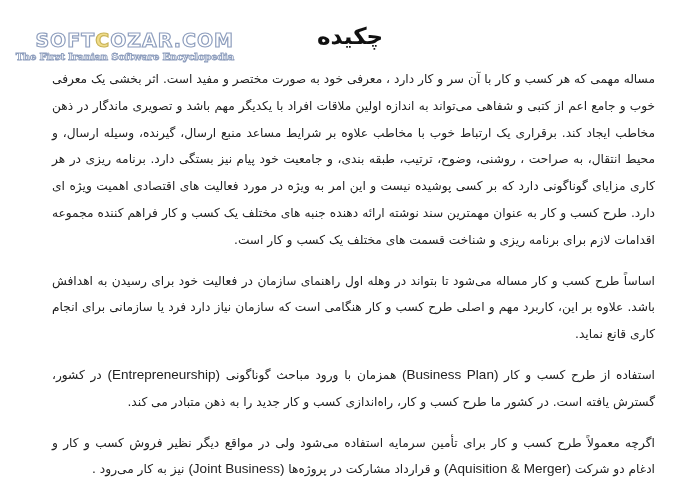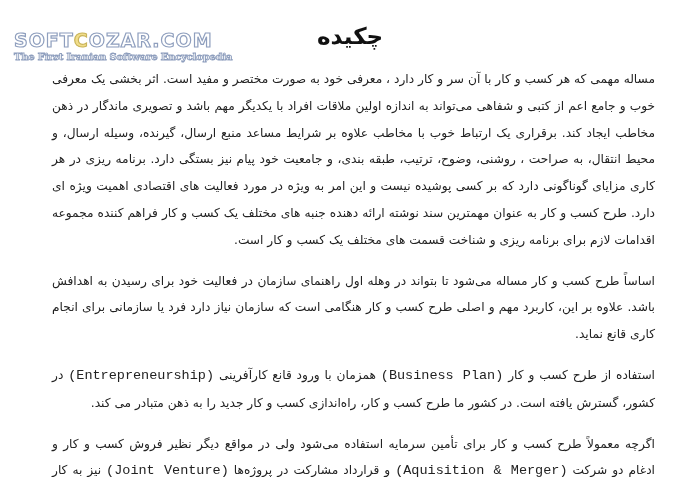--- a/index.html
+++ b/index.html
@@ -13,21 +13,21 @@
       position: relative;
       overflow: hidden;
       font-family: "DejaVu Serif", "Liberation Serif", serif;
       color: #1a1a1a;
     }
     .watermark {
       position: absolute;
       left: 14px;
       top: 30px;
       width: 220px;
-      text-align: left;
+      text-align: right;
       pointer-events: none;
       z-index: 2;
     }
     .wm-brand {
       font-family: "DejaVu Sans", "Liberation Sans", sans-serif;
       font-weight: bold;
       font-size: 19px;
       letter-spacing: 1px;
       color: #ffffff;
       -webkit-text-stroke: 1.2px #8f9fbe;
@@ -69,34 +69,34 @@
       font-family: "DejaVu Sans", "Liberation Sans", sans-serif;
       font-size: 12.2px;
       line-height: 26.8px;
       color: #222;
     }
     .content p {
       margin: 0 9px 14px 0;
     }
     .content p.p2 { margin-bottom: 14px; }
     .latin {
-      font-family: Liberation Mono, monospace;
+      font-family: Liberation Sans, sans-serif;
       font-size: 13.5px;
       direction: ltr;
       unicode-bidi: embed;
     }
   </style>
 </head>
 <body>
 
 <div class="watermark">
   <div class="wm-brand"><span>SOFT</span><span class="accent">C</span><span>OZAR.COM</span></div>
   <div class="wm-tag">The First Iranian Software Encyclopedia</div>
 </div>
 
 <h1 class="title">چکیده</h1>
 
 <div class="content">
   <p>مساله مهمی که هر کسب و کار با آن سر و کار دارد ، معرفی خود به صورت مختصر و مفید است. اثر بخشی یک معرفی خوب و جامع اعم از کتبی و شفاهی می‌تواند به اندازه اولین ملاقات افراد با یکدیگر مهم باشد و تصویری ماندگار در ذهن مخاطب ایجاد کند. برقراری یک ارتباط خوب با مخاطب علاوه بر شرایط مساعد منبع ارسال، گیرنده، وسیله ارسال، و محیط انتقال، به صراحت ، روشنی، وضوح، ترتیب، طبقه بندی، و جامعیت خود پیام نیز بستگی دارد. برنامه ریزی در هر کاری مزایای گوناگونی دارد که بر کسی پوشیده نیست و این امر به ویژه در مورد فعالیت های اقتصادی اهمیت ویژه ای دارد. طرح کسب و کار به عنوان مهمترین سند نوشته ارائه دهنده جنبه های مختلف یک کسب و کار فراهم کننده مجموعه اقدامات لازم برای برنامه ریزی و شناخت قسمت های مختلف یک کسب و کار است.</p>
   <p class="p2">اساساً طرح کسب و کار مساله می‌شود تا بتواند در وهله اول راهنمای سازمان در فعالیت خود برای رسیدن به اهدافش باشد. علاوه بر این، کاربرد مهم و اصلی طرح کسب و کار هنگامی است که سازمان نیاز دارد فرد یا سازمانی برای انجام کاری قانع نماید.</p>
-  <p><span>استفاده از طرح کسب و کار </span><span class="latin">(Business Plan)</span><span> همزمان با ورود قانع کارآفرینی  </span><span class="latin">(Entrepreneurship)</span><span> در کشور، گسترش یافته است. در کشور ما طرح کسب و کار، راه‌اندازی کسب و کار جدید را به ذهن متبادر می کند.</span></p>
-  <p><span>اگرچه معمولاً طرح کسب و کار برای تأمین سرمایه استفاده می‌شود ولی در مواقع دیگر نظیر فروش کسب و کار و ادغام دو شرکت </span><span class="latin">(Aquisition &amp; Merger)</span><span> و قرارداد مشارکت در پروژه‌ها </span><span class="latin">(Joint Venture)</span><span> نیز به کار می‌رود .</span></p>
+  <p><span>استفاده از طرح کسب و کار </span><span class="latin">(Business Plan)</span><span> همزمان با ورود مباحث گوناگونی  </span><span class="latin">(Entrepreneurship)</span><span> در کشور، گسترش یافته است. در کشور ما طرح کسب و کار، راه‌اندازی کسب و کار جدید را به ذهن متبادر می کند.</span></p>
+  <p><span>اگرچه معمولاً طرح کسب و کار برای تأمین سرمایه استفاده می‌شود ولی در مواقع دیگر نظیر فروش کسب و کار و ادغام دو شرکت </span><span class="latin">(Aquisition &amp; Merger)</span><span> و قرارداد مشارکت در پروژه‌ها </span><span class="latin">(Joint Business)</span><span> نیز به کار می‌رود .</span></p>
 </div>
 
 </body></html>

